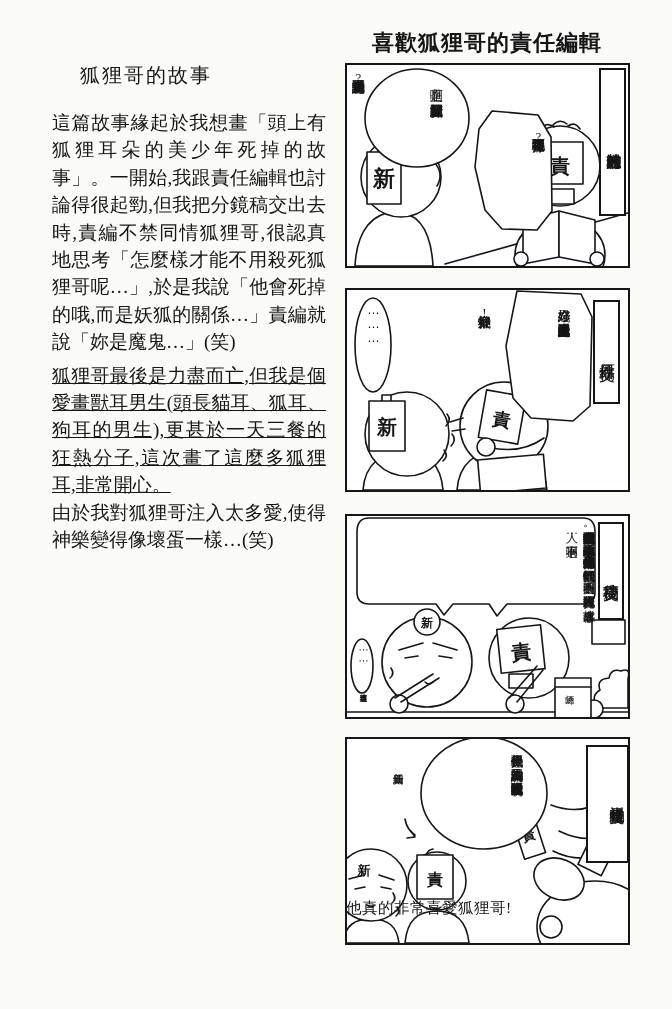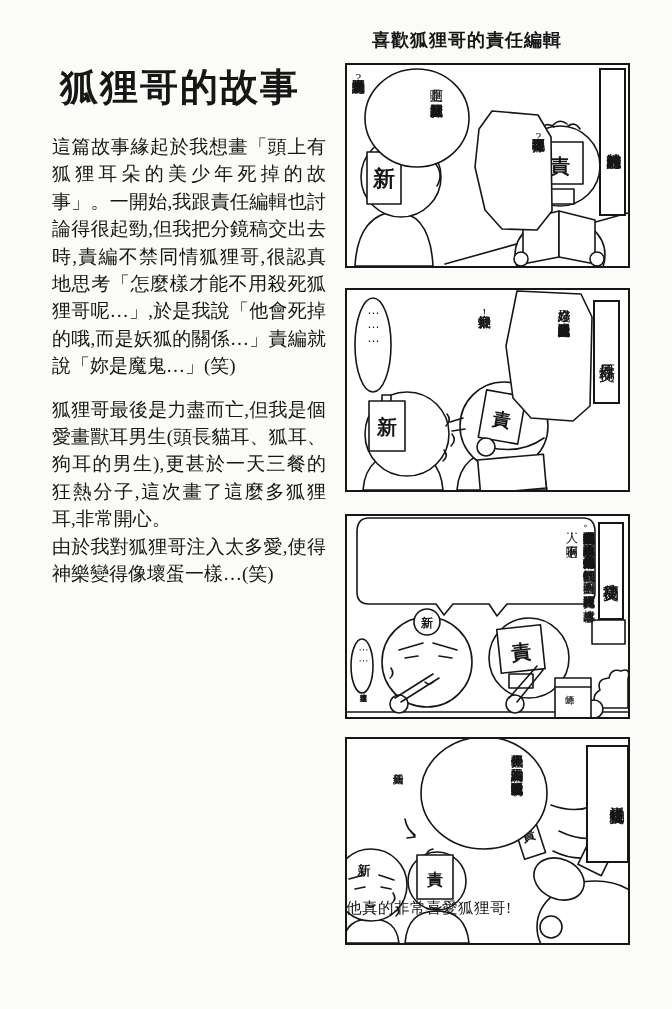--- a/index.html
+++ b/index.html
@@ -3,25 +3,25 @@
 <meta charset="utf-8">
 <style>
   html,body{margin:0;padding:0;}
   body{
     width:672px;height:1009px;position:relative;overflow:hidden;
     background:#fbfbf8;color:#161616;
     font-family:"Liberation Serif","DejaVu Serif",serif;
   }
   
   .essay{position:absolute;left:52px;top:62px;width:274px;}
-  .essay-title{font-size:38px;font-weight:bold;letter-spacing:2px;margin:0 0 20px 8px;}
+  .essay-title{font-size:20px;font-weight:normal;letter-spacing:2px;margin:0 0 20px 28px;}
   .essay p{margin:0;font-size:19px;line-height:27.4px;text-align:justify;}
-  .essay p.gap{margin-top:16px;}
+  .essay p.gap{margin-top:6px;text-decoration:underline;}
   
-  .comic-title{position:absolute;left:372px;top:28px;font-size:18px;font-weight:bold;letter-spacing:1px;}
+  .comic-title{position:absolute;left:372px;top:28px;font-size:22px;font-weight:bold;letter-spacing:1px;}
   .panel{position:absolute;left:345px;width:285px;background:#fff;border:2px solid #161616;box-sizing:border-box;overflow:hidden;}
   #panel1{top:63px;height:205px;}
   #panel2{top:288px;height:204px;}
   #panel3{top:514px;height:205px;}
   #panel4{top:737px;height:208px;}
   .art{position:absolute;left:0;top:0;}
   .art *{vector-effect:non-scaling-stroke;}
   .ink{stroke:#161616;stroke-width:1.6;fill:none;stroke-linecap:round;stroke-linejoin:round;}
   .wfill{stroke:#161616;stroke-width:1.6;fill:#ffffff;stroke-linejoin:round;}
   .glyph{fill:#161616;stroke:none;font-family:"Liberation Serif","DejaVu Serif",serif;font-weight:bold;text-anchor:middle;}

